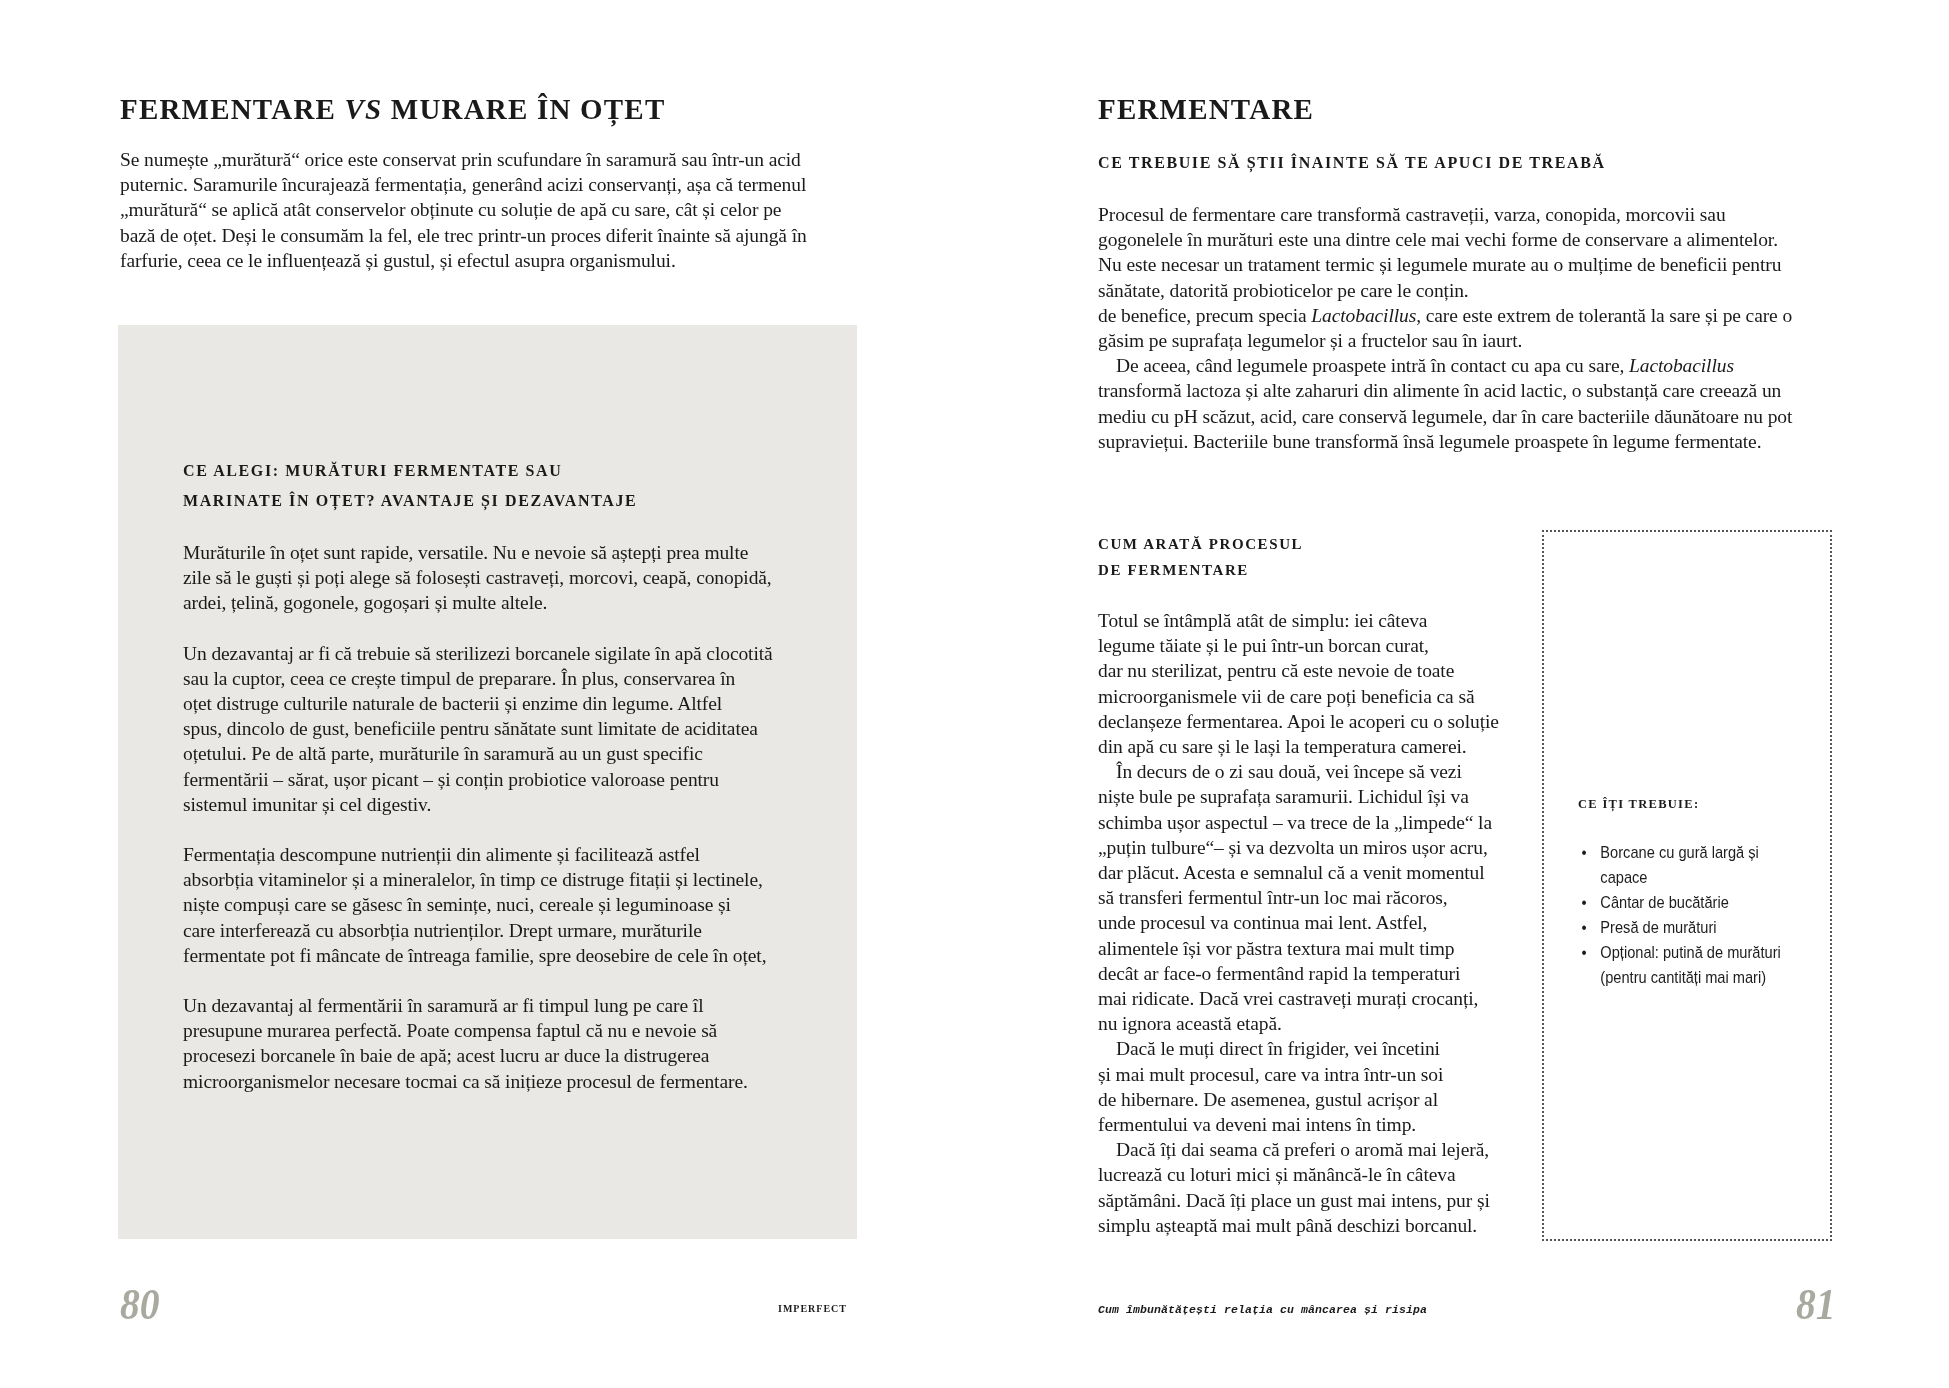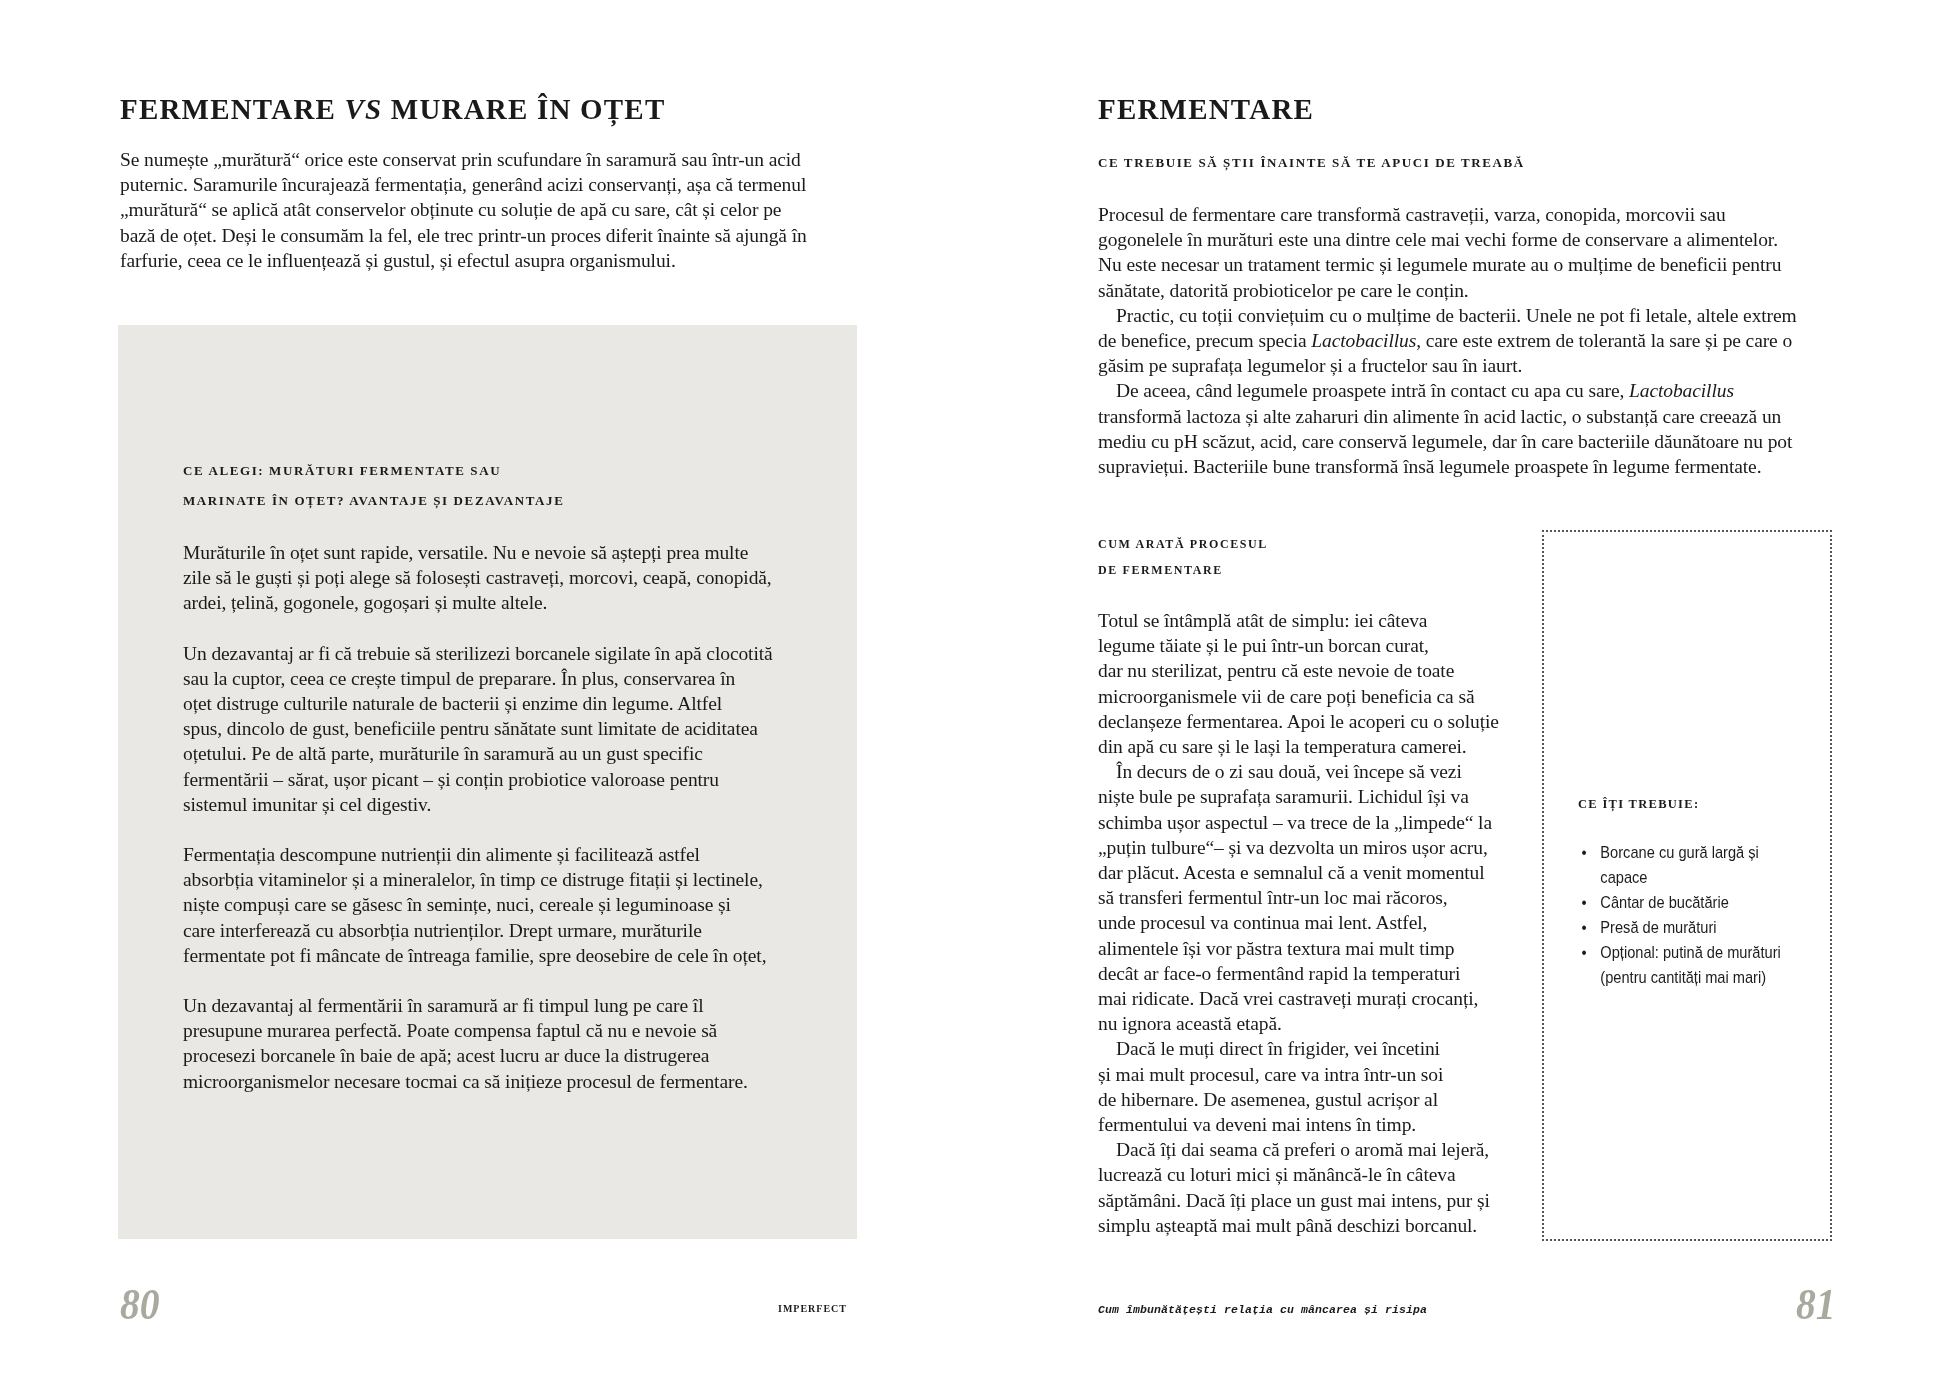--- a/index.html
+++ b/index.html
@@ -5,22 +5,22 @@
   html, body { margin:0; padding:0; background:#ffffff; }
   body { width:1949px; height:1388px; position:relative; overflow:hidden;
          font-family:"Liberation Serif","DejaVu Serif",serif; color:#1a1a1a; }
   .abs { position:absolute; }
   .title { font-weight:bold; font-size:29px; letter-spacing:1.2px; line-height:34px; white-space:nowrap; }
   .title i { font-style:italic; }
   .body-text { font-size:19.5px; line-height:25.2px; letter-spacing:-0.1px; }
   .body-text p { margin:0; }
   .indent { text-indent:18px; }
   .gap { margin-top:25px !important; }
-  .subhead { font-weight:bold; font-size:13px; letter-spacing:1.6px; line-height:30px; text-transform:uppercase; }
-  .subhead2 { font-weight:bold; font-size:12px; letter-spacing:1.6px; line-height:26px; text-transform:uppercase; }
+  .subhead { font-weight:bold; font-size:16px; letter-spacing:1.6px; line-height:30px; text-transform:uppercase; }
+  .subhead2 { font-weight:bold; font-size:15px; letter-spacing:1.6px; line-height:26px; text-transform:uppercase; }
   .graybox { left:118px; top:325px; width:739px; height:914px; background:#e9e8e4; }
   .dotbox { left:1542px; top:530px; width:286px; height:707px; border:2px dotted #555; box-sizing:content-box; }
   .needs-title { font-weight:bold; font-size:12.5px; letter-spacing:1.3px; text-transform:uppercase; }
   .needs-list { margin:0; padding:0; list-style:none;
                 font-family:"Liberation Sans","DejaVu Sans",sans-serif; font-size:17px; line-height:25px;
                 transform:scaleX(0.86); transform-origin:left top; width:290px; color:#1d1d1d; }
   .needs-list li { position:relative; padding-left:26px; }
   .needs-list li .bullet { position:absolute; left:4px; top:0; }
   .pagenum { font-style:italic; font-weight:bold; font-size:44px; color:#a9a99f; line-height:44px;
              transform:scaleX(0.9); transform-origin:left top; }
@@ -80,21 +80,20 @@
 
 <div class="abs title" style="left:1098px; top:92px;">FERMENTARE</div>
 
 <div class="abs subhead" style="left:1098px; top:148px;">CE TREBUIE SĂ ȘTII ÎNAINTE SĂ TE APUCI DE TREABĂ</div>
 
 <div class="abs body-text" style="left:1098px; top:202px; width:760px;">
   <p>Procesul de fermentare care transformă castraveții, varza, conopida, morcovii sau</p>
   <p>gogonelele în murături este una dintre cele mai vechi forme de conservare a alimentelor.</p>
   <p>Nu este necesar un tratament termic și legumele murate au o mulțime de beneficii pentru</p>
   <p>sănătate, datorită probioticelor pe care le conțin.</p>
-  <p class="indent">Practic, cu toții conviețuim cu o mulțime de bacterii. Unele ne pot fi letale, altele extrem</p>
   <p><span>de benefice, precum specia </span><i>Lactobacillus</i><span>, care este extrem de tolerantă la sare și pe care o</span></p>
   <p>găsim pe suprafața legumelor și a fructelor sau în iaurt.</p>
   <p class="indent"><span>De aceea, când legumele proaspete intră în contact cu apa cu sare, </span><i>Lactobacillus</i></p>
   <p>transformă lactoza și alte zaharuri din alimente în acid lactic, o substanță care creează un</p>
   <p>mediu cu pH scăzut, acid, care conservă legumele, dar în care bacteriile dăunătoare nu pot</p>
   <p>supraviețui. Bacteriile bune transformă însă legumele proaspete în legume fermentate.</p>
 </div>
 
 <div class="abs" style="left:1098px; top:531px; width:440px;">
   <div class="subhead2">

